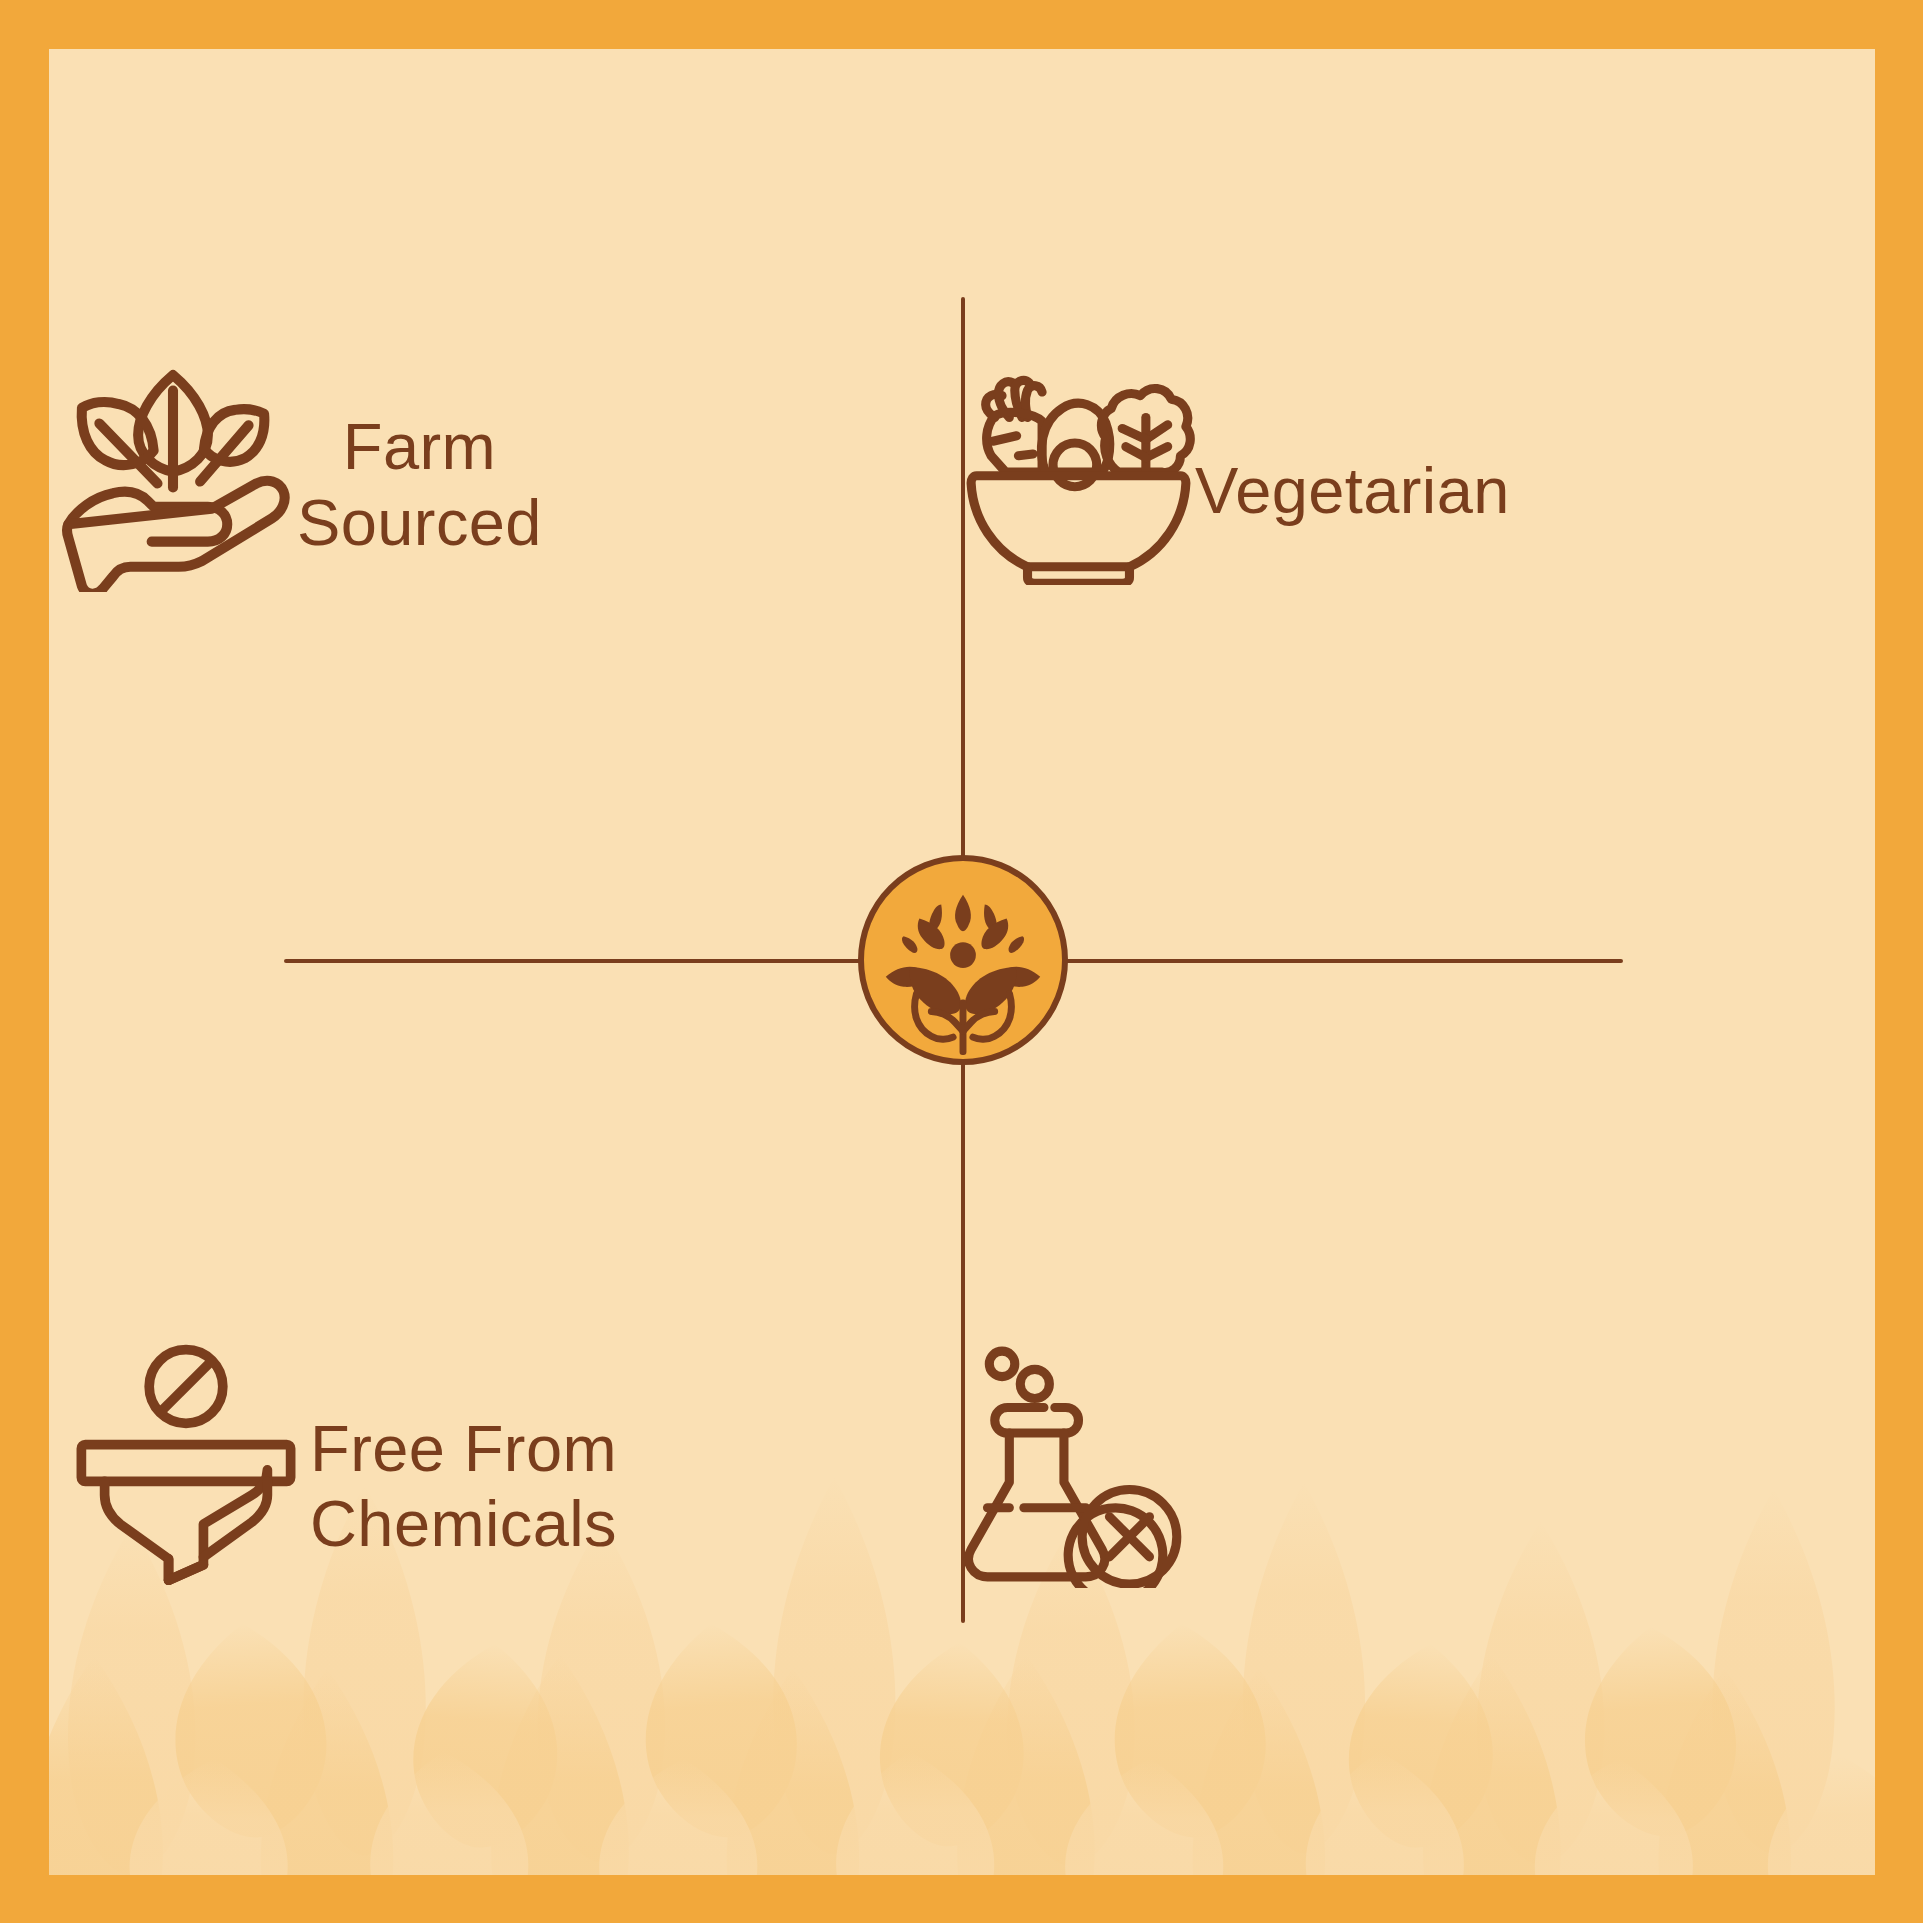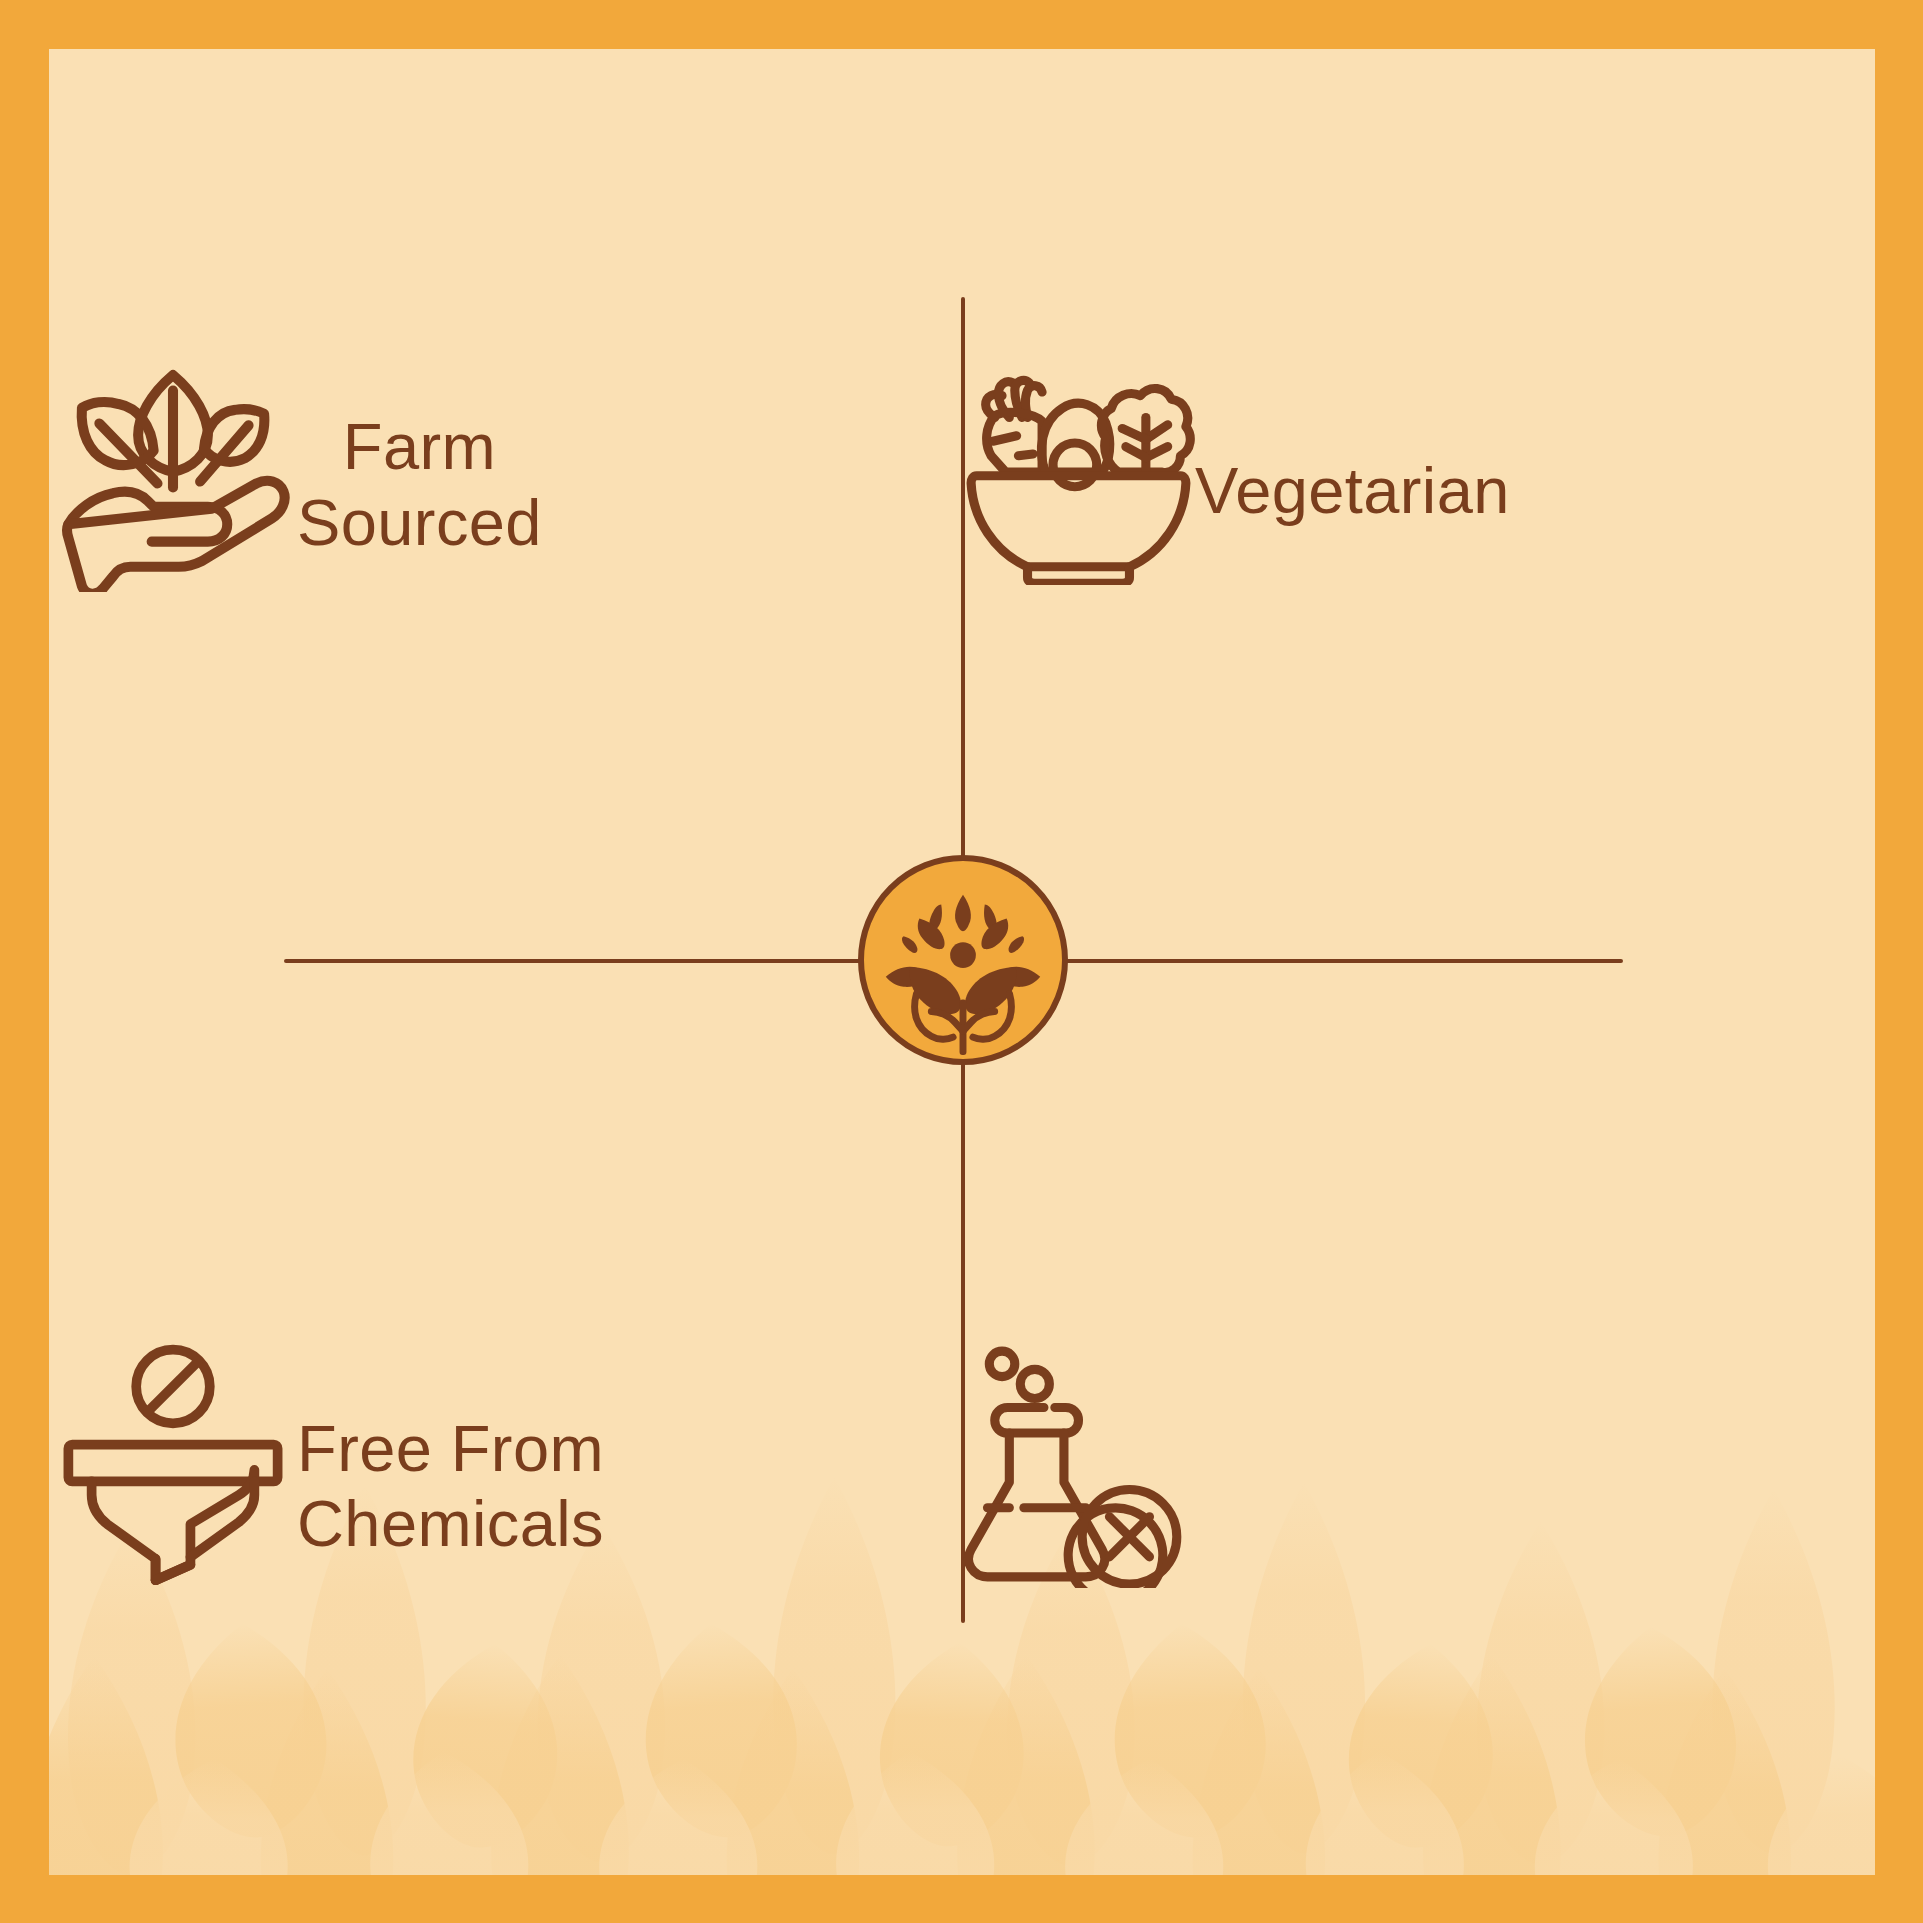--- a/index.html
+++ b/index.html
@@ -63,21 +63,21 @@
   }
   .cell{
     position:relative;
     display:flex;
     flex-direction:row;
     align-items:center;
     justify-content:flex-start;
   }
   .cell-tl{padding:0 0 75px 0;}
   .cell-tr{padding:0 0 75px 0;}
-  .cell-bl{padding:90px 0 0 0;}
+  .cell-bl{padding:90px 0 0 13px;}
   .cell-br{padding:90px 0 0 0;}
   .feature-icon{
     width:248px;height:248px;
     display:flex;align-items:center;justify-content:center;
   }
   .feature-icon svg{display:block;width:100%;height:100%;}
   .icon-bowl{width:233px;height:233px;}
   .icon-funnel{width:248px;height:248px;}
   .icon-flask{width:233px;height:248px;}
   .feature-label{

